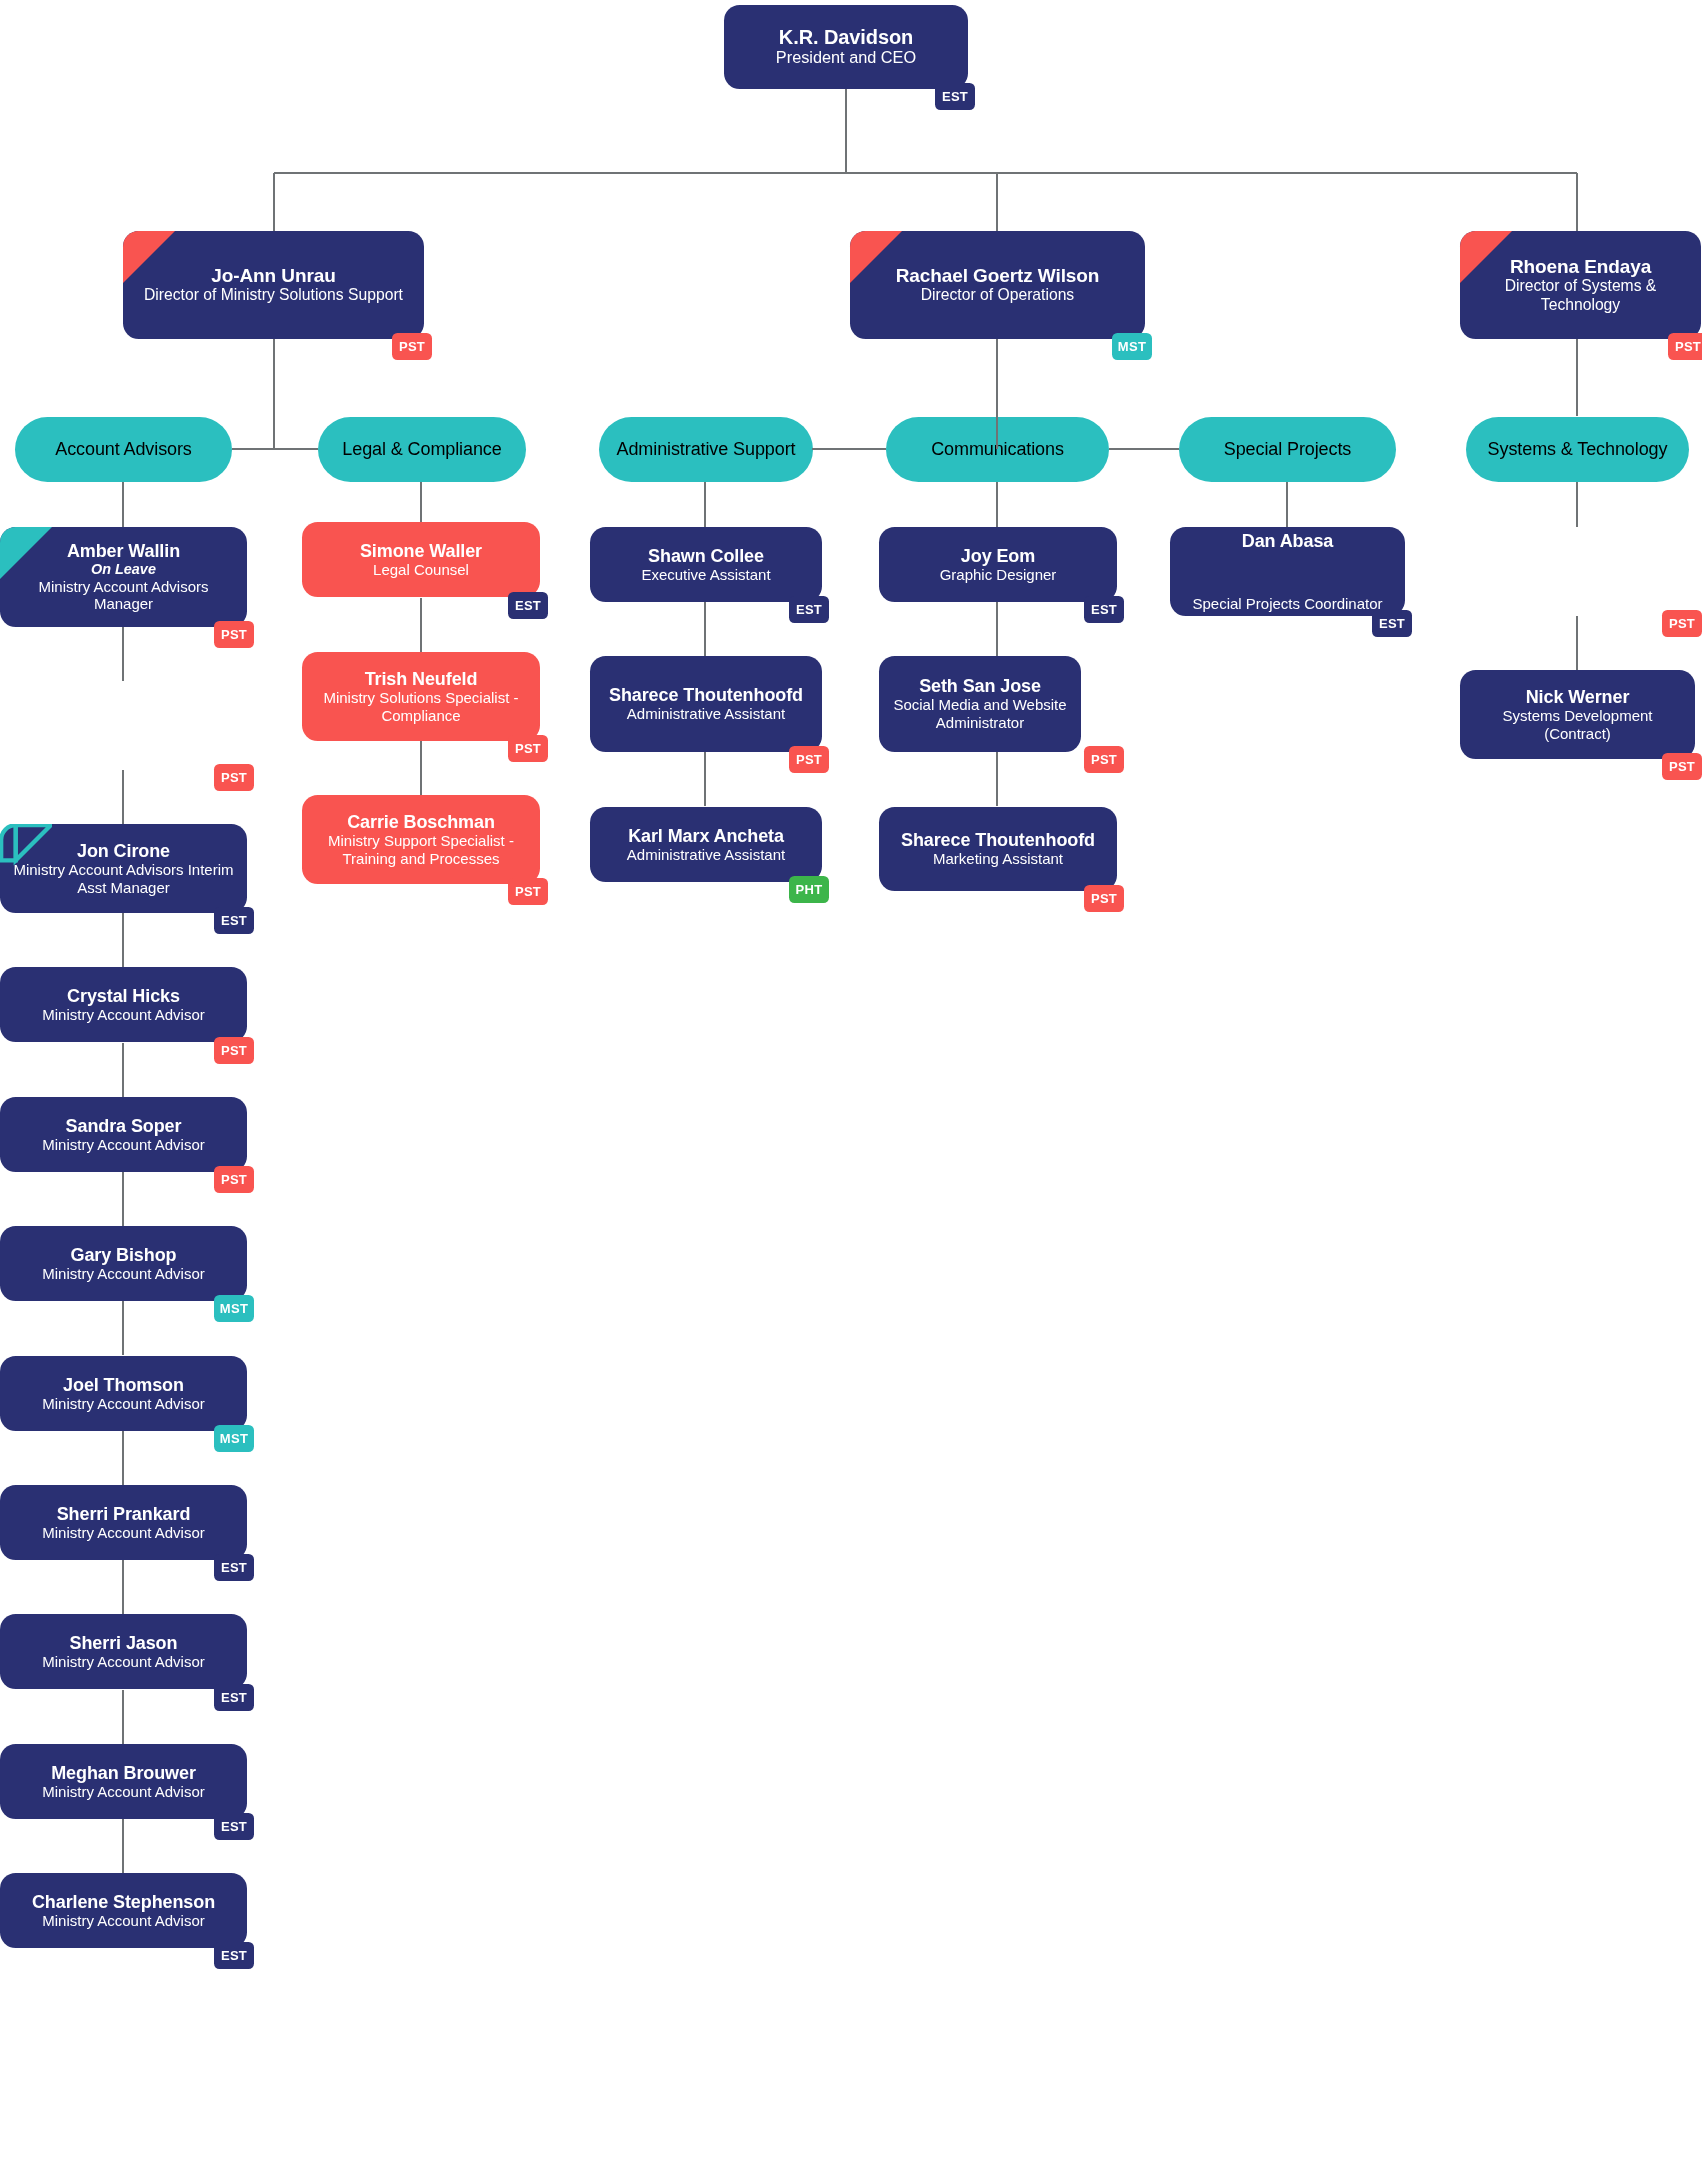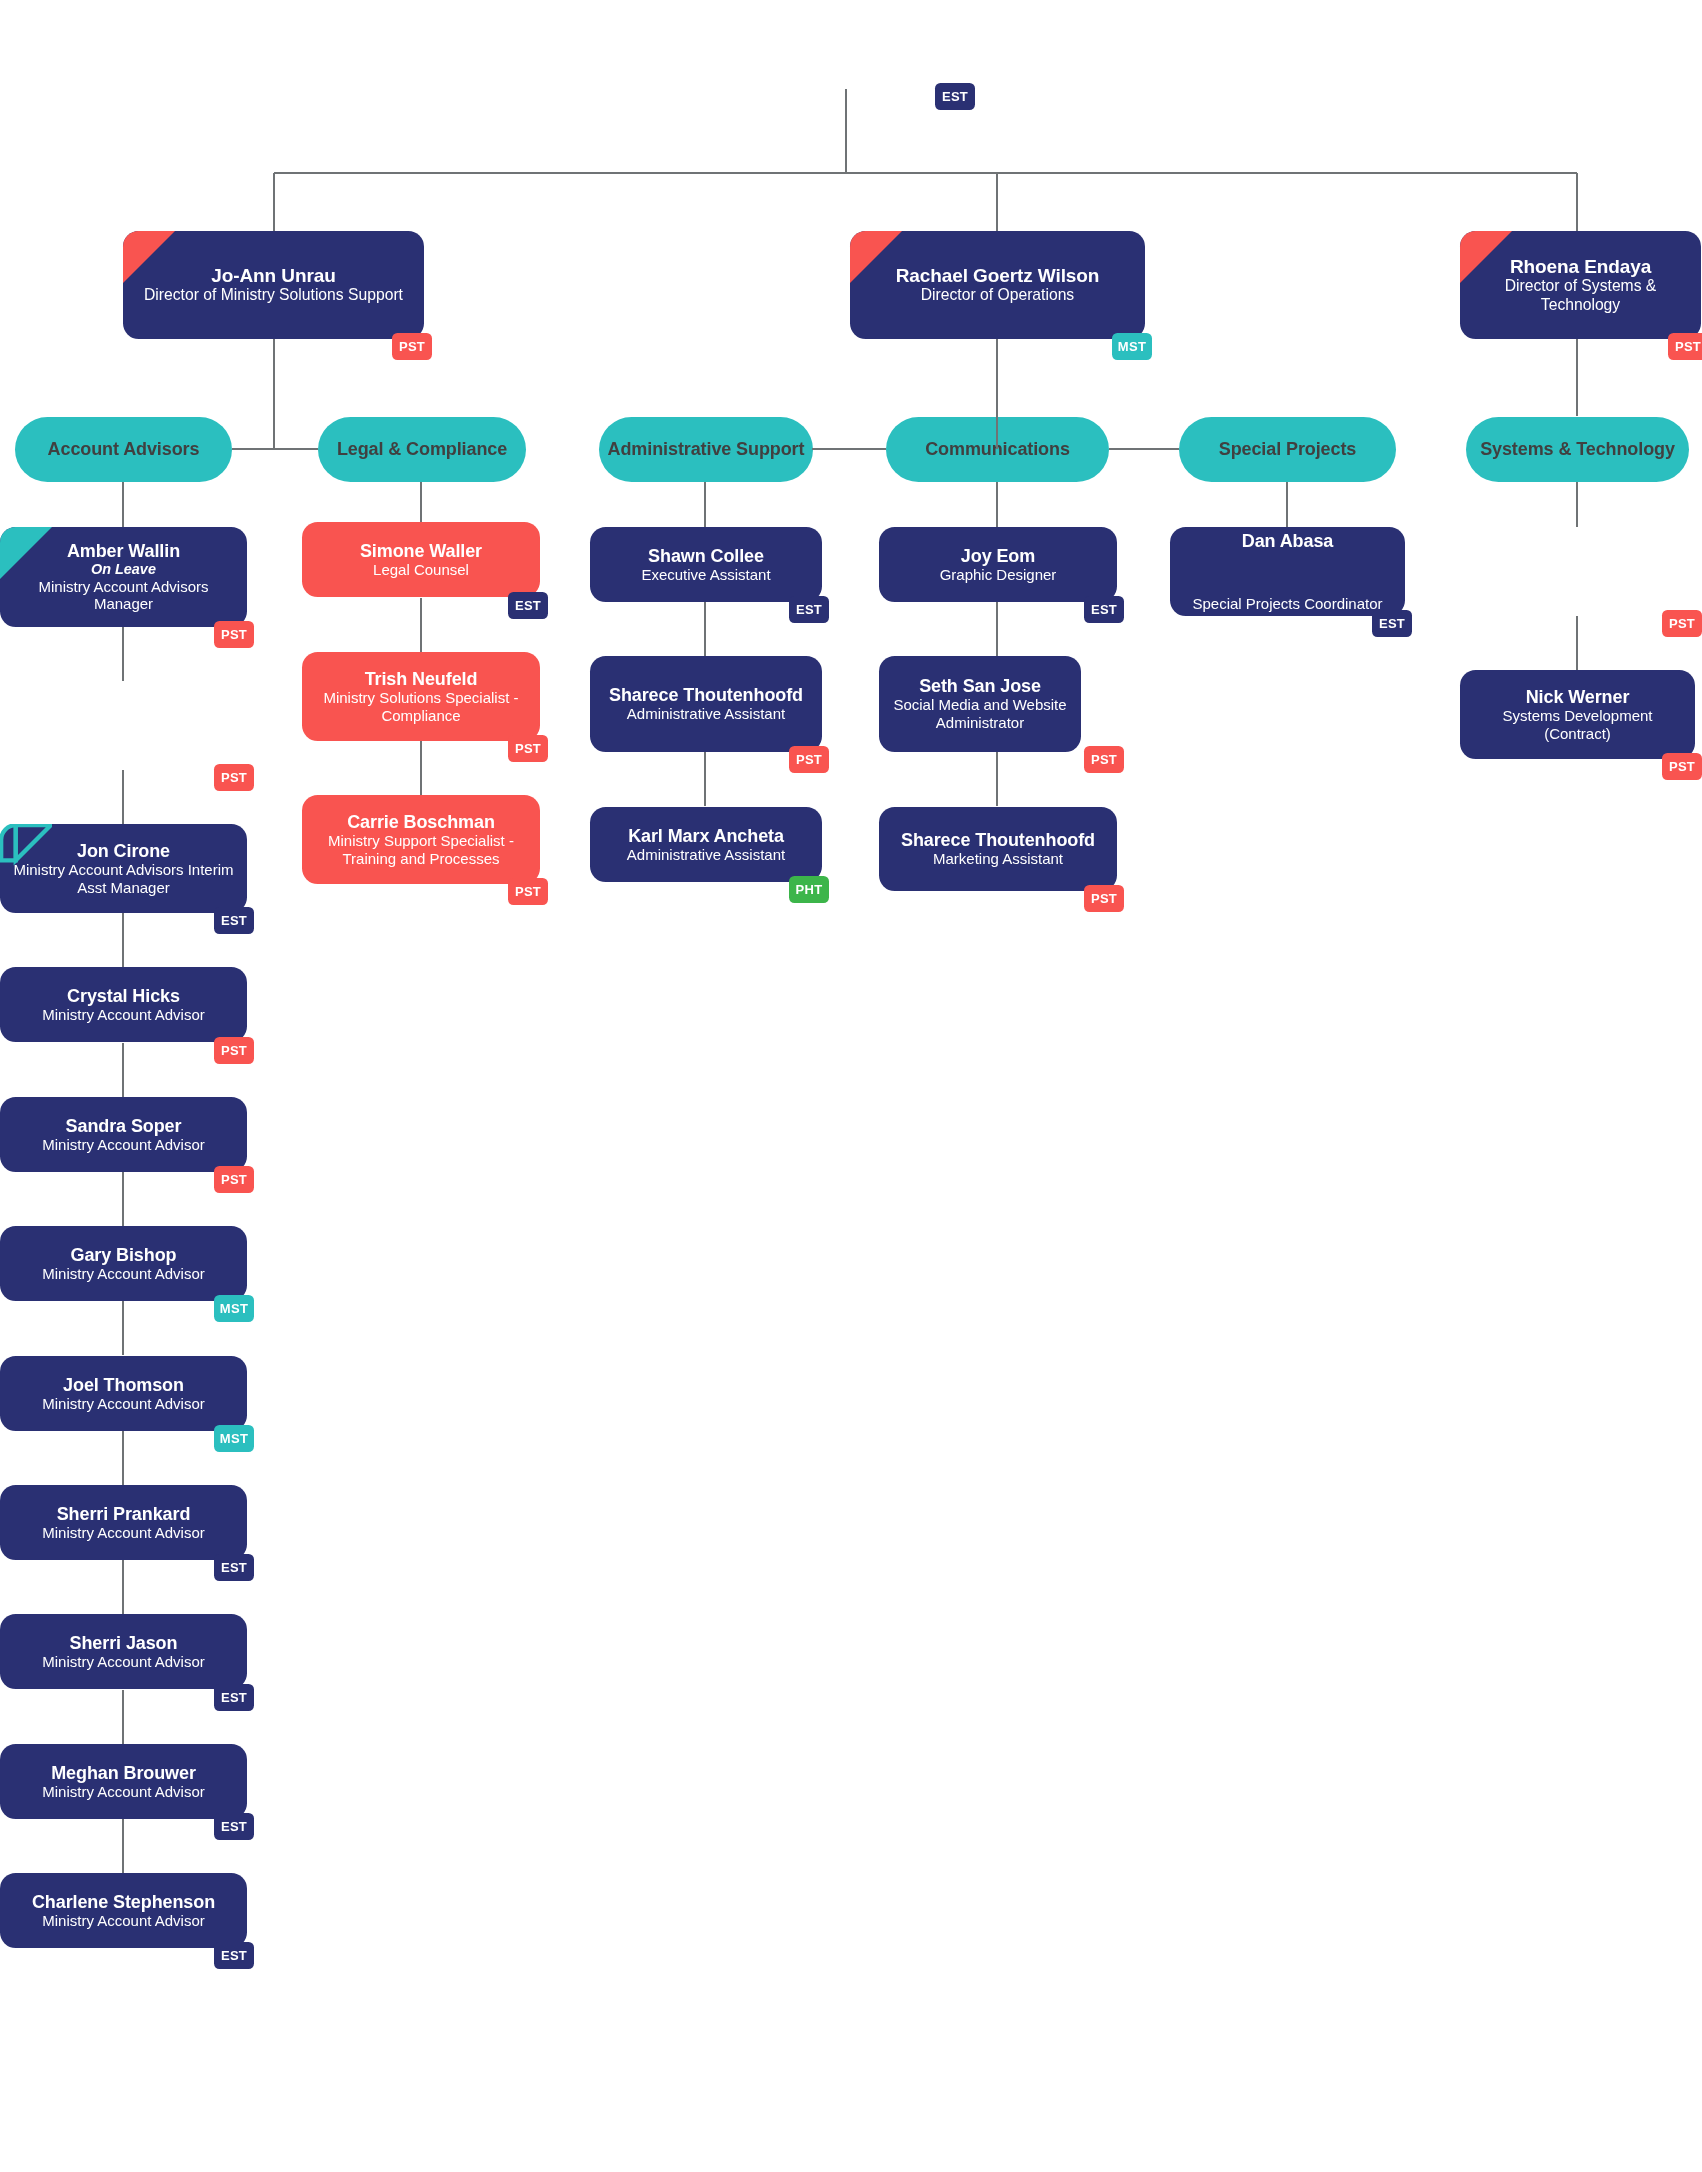--- a/index.html
+++ b/index.html
@@ -60,27 +60,27 @@
   .sz-dir  .rl{font-size:15.7px;}
   .sz-emp  .nm{font-size:18px;}
   .sz-emp  .rl{font-size:15px;}
   .sz-emp  .note{font-size:14.4px;}
 
   
   .pill{
     position:absolute;
     background:#2bbfbf;
     border-radius:601px;
-    color:#404040;
+    color:#000000;
     display:flex;
     align-items:center;
     justify-content:center;
     text-align:center;
     font-size:18px;
-    font-weight:bold;
+    font-weight:normal;
     line-height:1.15;
     box-sizing:border-box;
     padding:3.6px 8.4px;
     letter-spacing:-0.1px;
   }
 
   
   .badge{
     position:absolute;
     height:26.5px;
@@ -110,20 +110,24 @@
     width:52px;height:52px;
     pointer-events:none;
     z-index:4;
   }
   .corner svg{display:block;width:52px;height:52px;}
 </style>
 </head>
 <body>
 
 <div id="canvas">
+    <div class="card navy sz-root" style="left: 724px; top: 4.8px; width: 244px; height: 84px;">
+      <div class="nm">K.R. Davidson</div>
+      <div class="rl">President and CEO</div>
+    </div>
     <div class="badge est" style="top: 83px; left: 935px;">EST</div>
     <div class="line vline" style="left: 845px; top: 89px; height: 84px;"></div>
     <div class="line hline" style="left: 274px; top: 172px; width: 1303px;"></div>
     <div class="line vline" style="left: 273px; top: 173px; height: 58px;"></div>
     <div class="line vline" style="left: 996px; top: 173px; height: 58px;"></div>
     <div class="line vline" style="left: 1576px; top: 173px; height: 58px;"></div>
     <div class="card navy sz-dir" style="left: 123px; top: 231px; width: 301px; height: 108px;">
       <div class="corner">
         <svg viewBox="0 0 86 86">
           <path d="M26 0 L86 0 L0 86 L0 26 A26 26 0 0 1 26 0 Z" fill="#f95450"></path>

